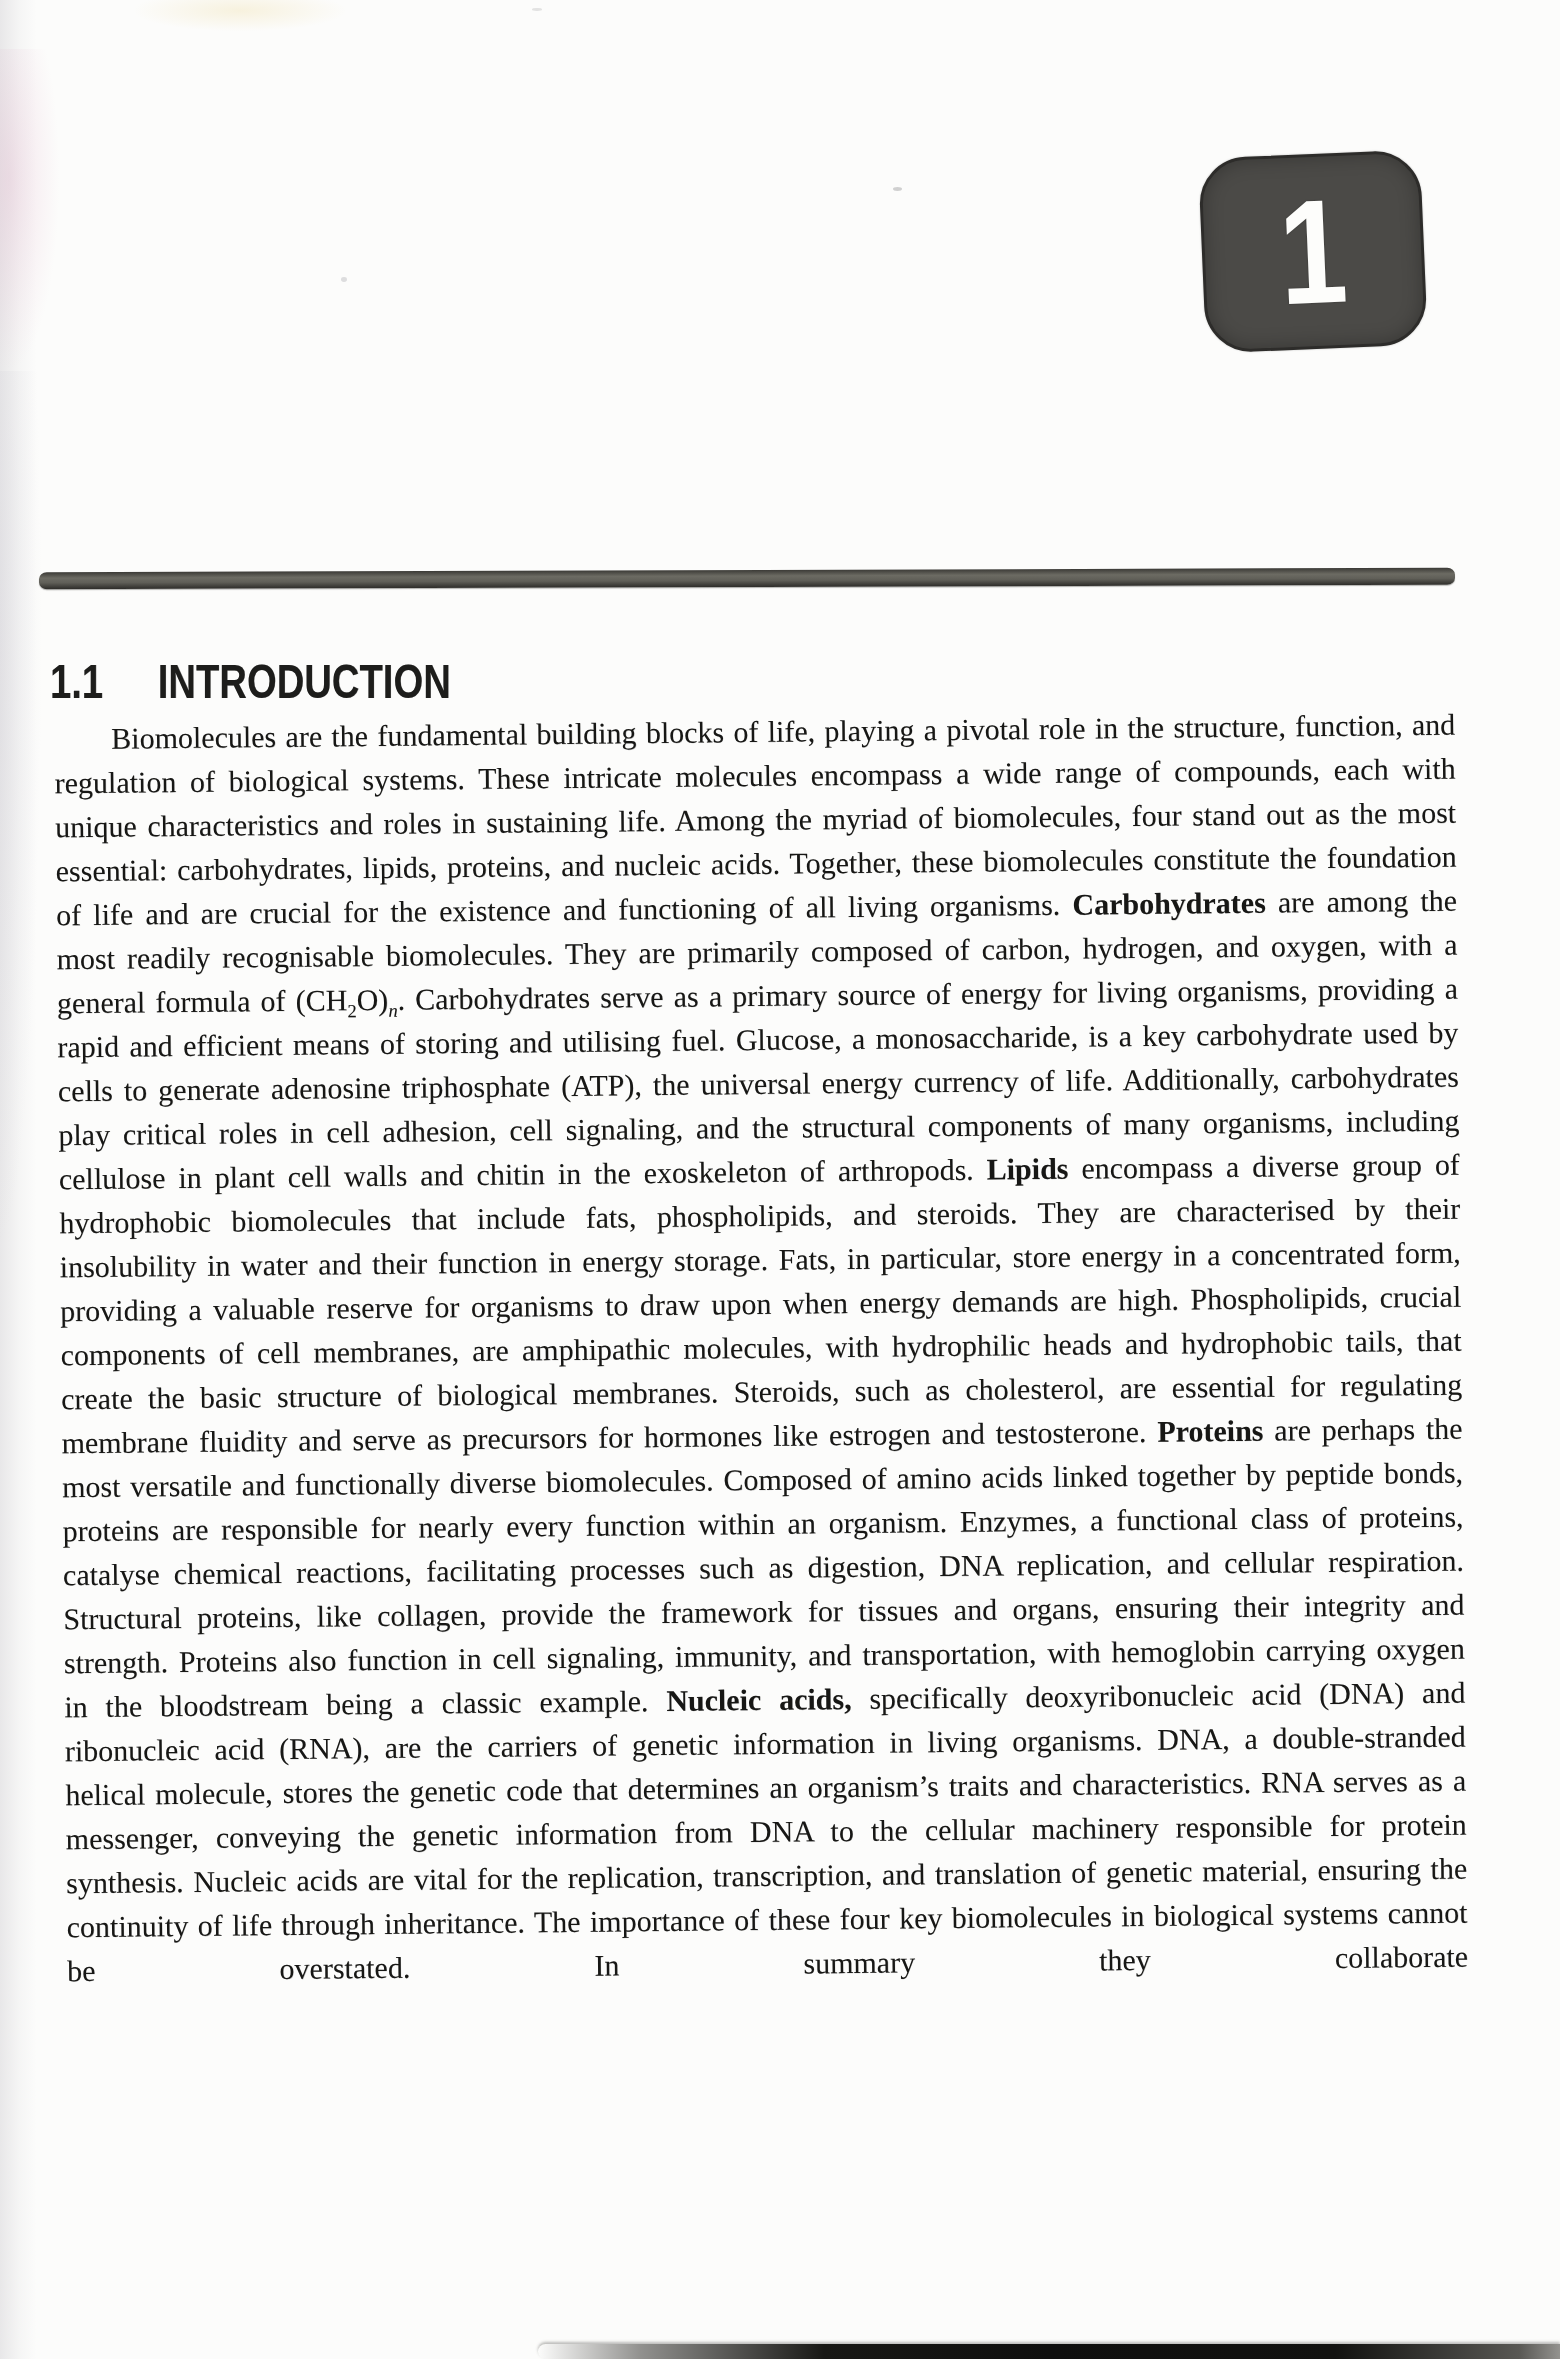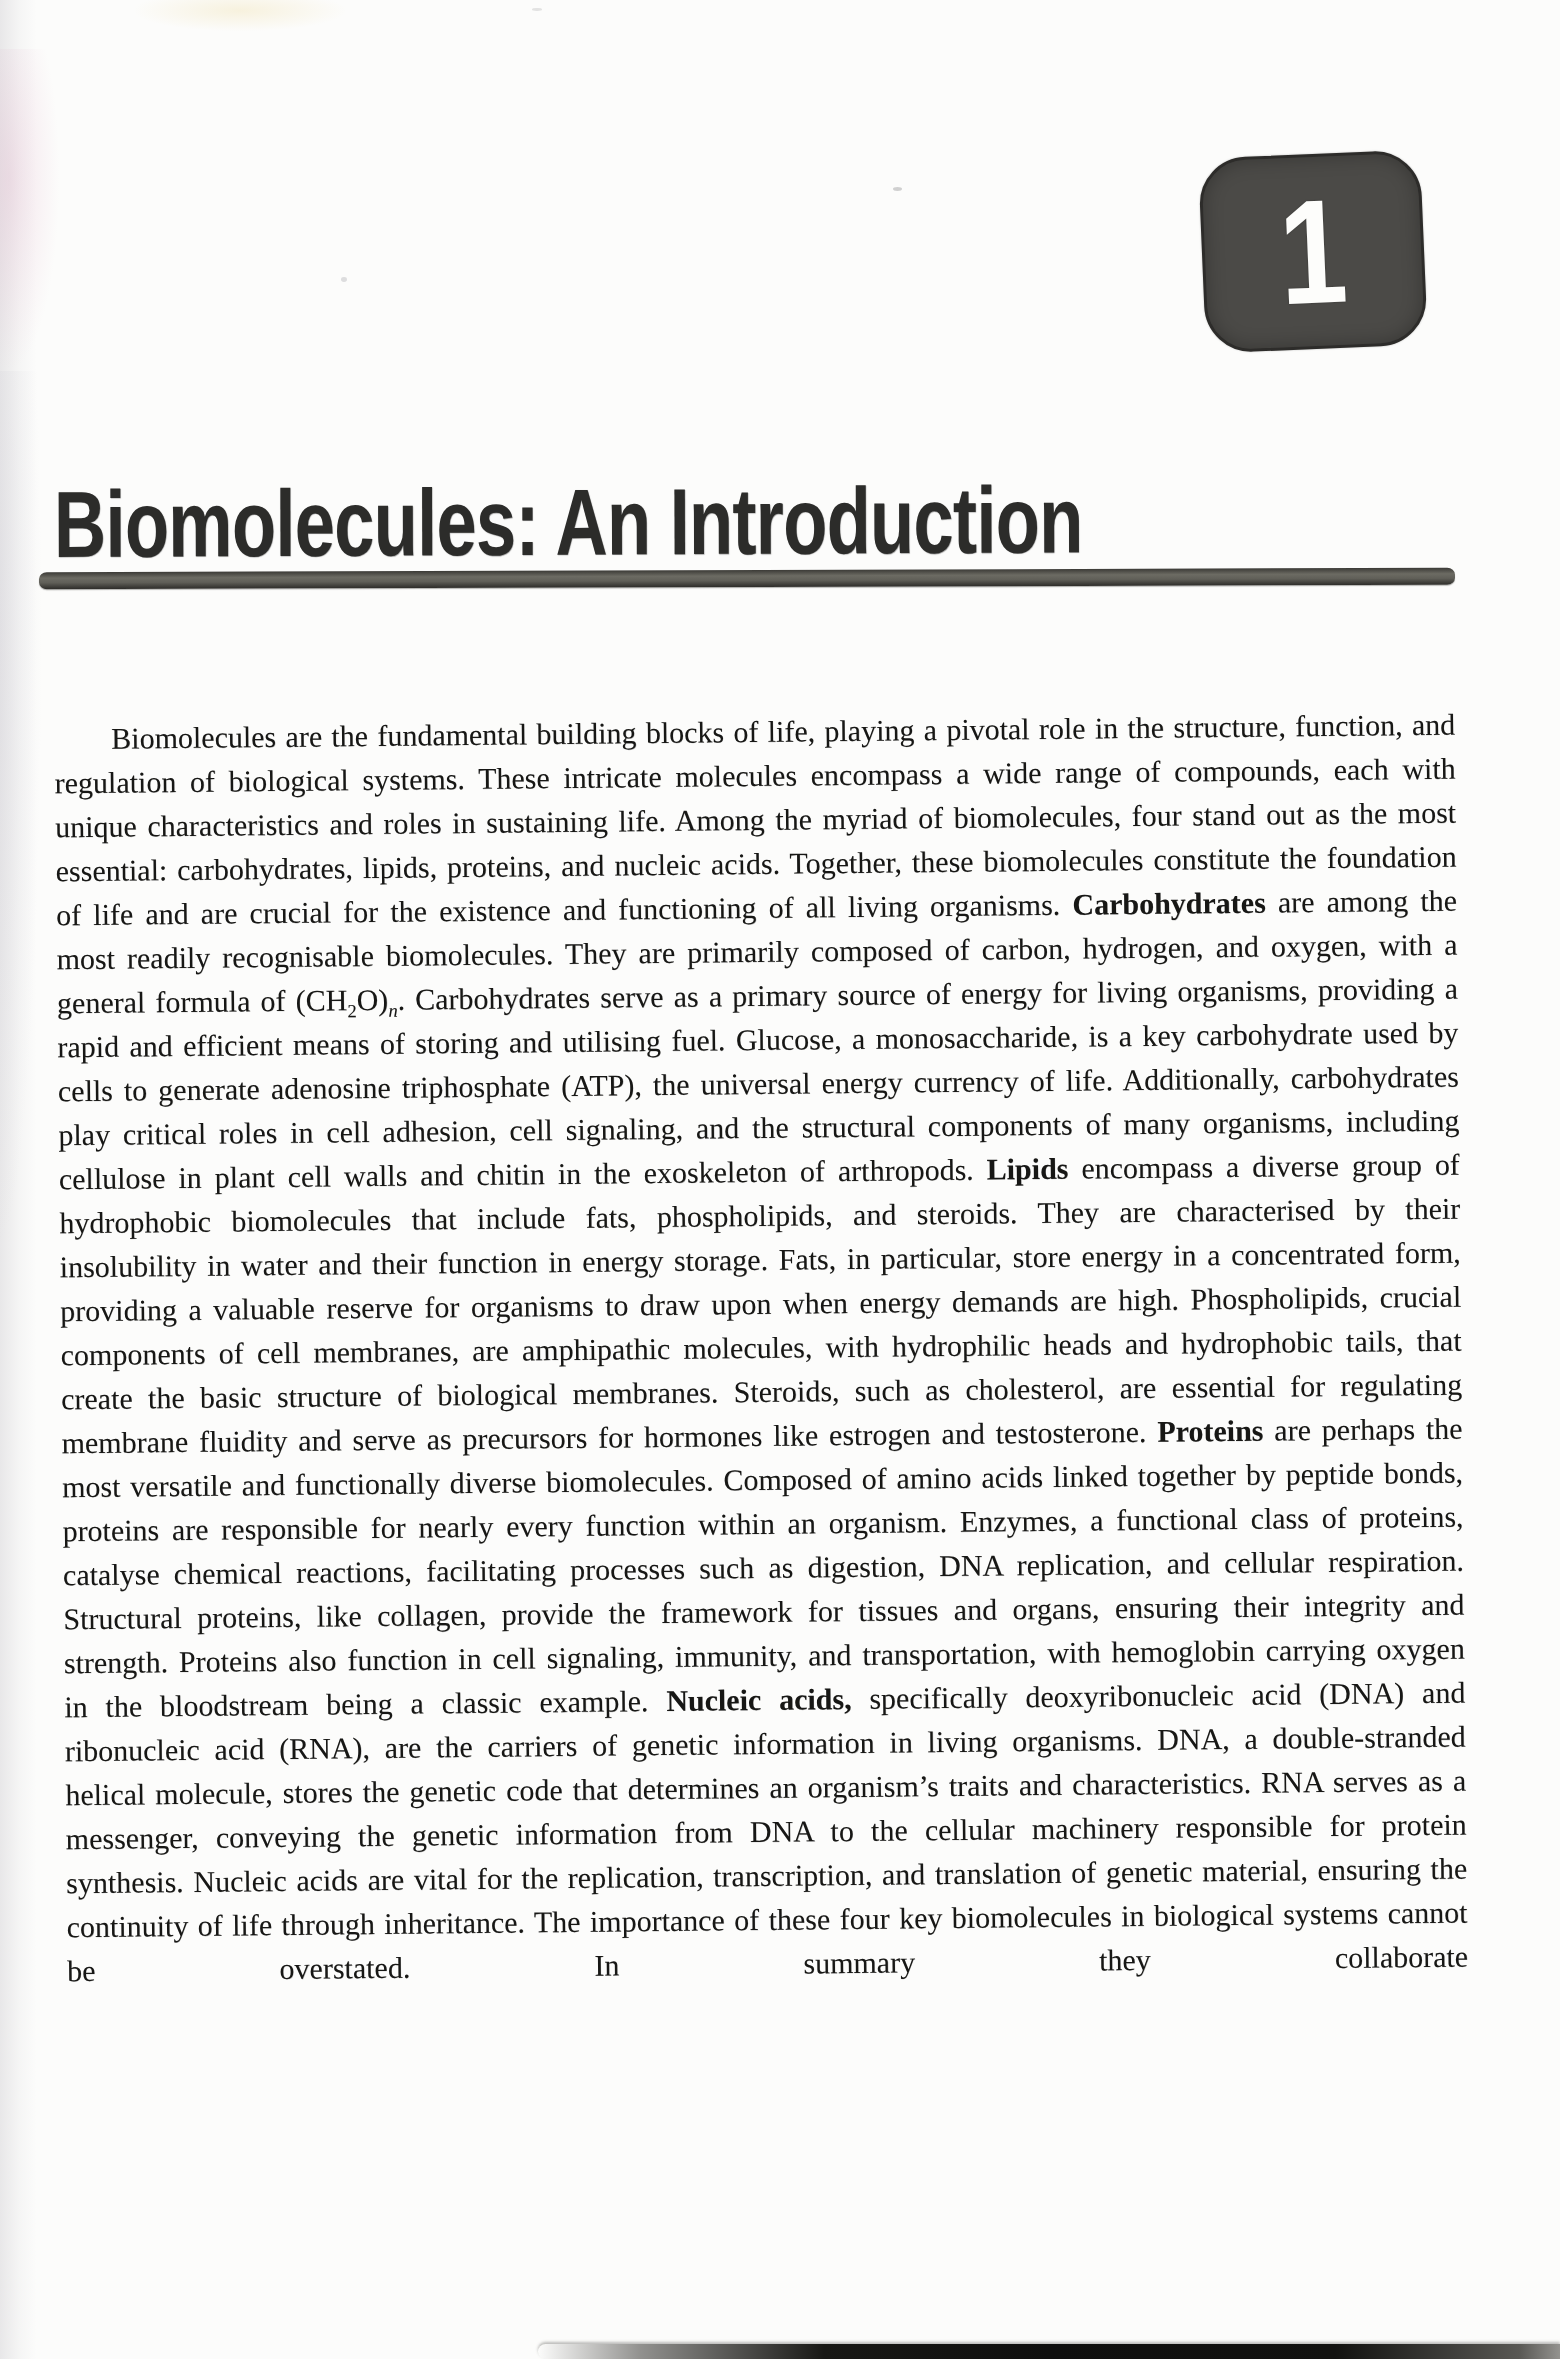--- a/index.html
+++ b/index.html
@@ -129,25 +129,25 @@
   <div class="smudge-pink2"></div>
   <div class="smudge-cream"></div>
   <div class="speck1"></div>
   <div class="speck2"></div>
   <div class="speck3"></div>
 
   <div class="badge">
     <span class="badge-num">1</span>
   </div>
 
-  <div class="title-wrap">
-    <span class="title">Biomolecules: An Introduction</span>
-  </div>
   <div class="title-bar"></div>
 
+  <div class="section">
+    <span class="section-inner"><span class="section-num">1.1</span><span>INTRODUCTION</span></span>
+  </div>
 
   <div class="body-block">
     <p class="para"><span>Biomolecules are the fundamental building blocks of life, playing a pivotal role in the structure, function, and regulation of biological systems. These intricate molecules encompass a wide range of compounds, each with unique characteristics and roles in sustaining life. Among the myriad of biomolecules, four stand out as the most essential: carbohydrates, lipids, proteins, and nucleic acids. Together, these biomolecules constitute the foundation of life and are crucial for the existence and functioning of all living organisms. </span><span class="b">Carbohydrates</span><span> are among the most readily recognisable biomolecules. They are primarily composed of carbon, hydrogen, and oxygen, with a general formula of (CH</span><sub>2</sub><span>O)</span><sub class="i">n</sub><span>. Carbohydrates serve as a primary source of energy for living organisms, providing a rapid and efficient means of storing and utilising fuel. Glucose, a monosaccharide, is a key carbohydrate used by cells to generate adenosine triphosphate (ATP), the universal energy currency of life. Additionally, carbohydrates play critical roles in cell adhesion, cell signaling, and the structural components of many organisms, including cellulose in plant cell walls and chitin in the exoskeleton of arthropods. </span><span class="b">Lipids</span><span> encompass a diverse group of hydrophobic biomolecules that include fats, phospholipids, and steroids. They are characterised by their insolubility in water and their function in energy storage. Fats, in particular, store energy in a concentrated form, providing a valuable reserve for organisms to draw upon when energy demands are high. Phospholipids, crucial components of cell membranes, are amphipathic molecules, with hydrophilic heads and hydrophobic tails, that create the basic structure of biological membranes. Steroids, such as cholesterol, are essential for regulating membrane fluidity and serve as precursors for hormones like estrogen and testosterone. </span><span class="b">Proteins</span><span> are perhaps the most versatile and functionally diverse biomolecules. Composed of amino acids linked together by peptide bonds, proteins are responsible for nearly every function within an organism. Enzymes, a functional class of proteins, catalyse chemical reactions, facilitating processes such as digestion, DNA replication, and cellular respiration. Structural proteins, like collagen, provide the framework for tissues and organs, ensuring their integrity and strength. Proteins also function in cell signaling, immunity, and transportation, with hemoglobin carrying oxygen in the bloodstream being a classic example. </span><span class="b">Nucleic acids,</span><span> specifically deoxyribonucleic acid (DNA) and ribonucleic acid (RNA), are the carriers of genetic information in living organisms. DNA, a double-stranded helical molecule, stores the genetic code that determines an organism’s traits and characteristics. RNA serves as a messenger, conveying the genetic information from DNA to the cellular machinery responsible for protein synthesis. Nucleic acids are vital for the replication, transcription, and translation of genetic material, ensuring the continuity of life through inheritance. The importance of these four key biomolecules in biological systems cannot be overstated. In summary they collaborate</span></p>
   </div>
 
   <div class="bottom-bar"></div>
 
 </div>
 
 

